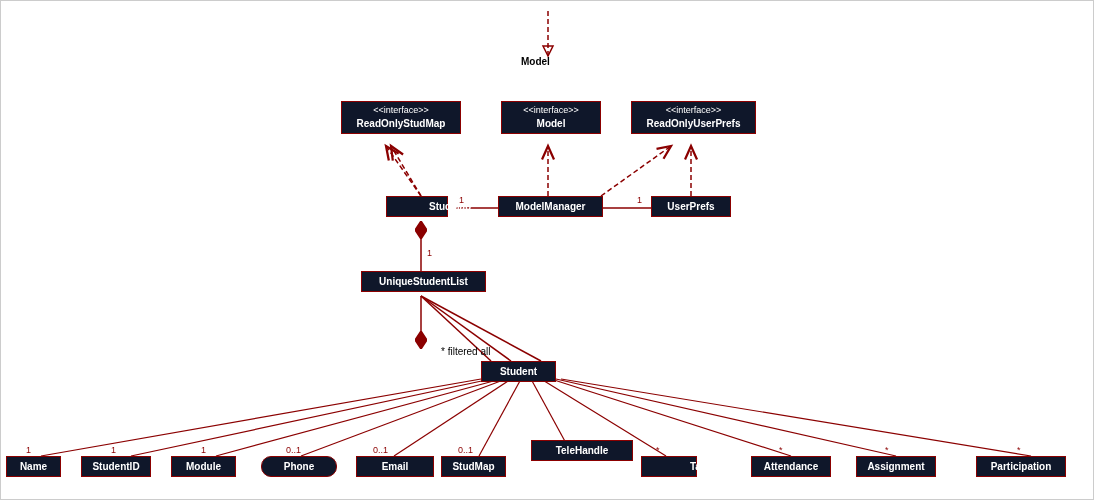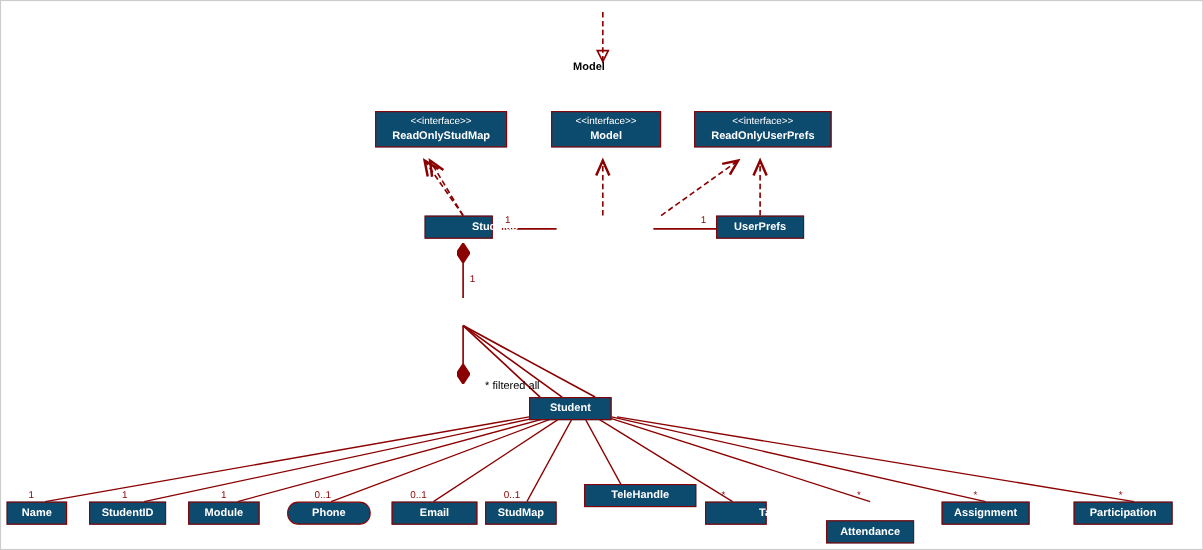--- a/index.html
+++ b/index.html
@@ -19,21 +19,21 @@
       border: 1px solid #ccc;
     }
     svg {
       position: absolute;
       top: 0; left: 0;
       width: 1094px;
       height: 500px;
     }
     .uml-box {
       position: absolute;
-      background: #0c4a6e;
+      background: #0f172a;
       color: #fff;
       border: 1.5px solid #8b0000;
       text-align: center;
       padding: 3px 6px;
       font-size: 10px;
       font-weight: bold;
       white-space: nowrap;
       border-radius: 0;
       line-height: 1.3;
     }
@@ -154,23 +154,25 @@
     Model
   </div>
 
   <div class="uml-box" style="left:630px; top:100px; width:125px;">
     <span class="stereotype">&lt;&lt;interface&gt;&gt;</span>
     ReadOnlyUserPrefs
   </div>
 
   <div class="uml-box" style="left:385px; top:195px; width:62px;padding-left:42px;">StudMap</div>
 
+  <div class="uml-box" style="left:497px; top:195px; width:105px;">ModelManager</div>
 
   <div class="uml-box" style="left:650px; top:195px; width:80px;">UserPrefs</div>
 
+  <div class="uml-box" style="left:360px; top:270px; width:125px;">UniqueStudentList</div>
 
   <div class="uml-label" style="left:440px; top:345px; font-weight:normal; font-size:10px;">* filtered  all</div>
 
   <div class="uml-box" style="left:480px; top:360px; width:75px;">Student</div>
 
   <div class="uml-box" style="left:5px; top:455px; width:55px;">Name</div>
 
   <div class="uml-box" style="left:80px; top:455px; width:70px;">StudentID</div>
 
   <div class="uml-box" style="left:170px; top:455px; width:65px;">Module</div>
@@ -178,19 +180,19 @@
   <div class="uml-box" style="left:260px; top:455px; width:76px;border-radius:10px;">Phone</div>
 
   <div class="uml-box" style="left:355px; top:455px; width:78px;">Email</div>
 
   <div class="uml-box" style="left:440px; top:455px; width:65px;">StudMap</div>
 
   <div class="uml-box" style="left:530px; top:439px; width:102px;">TeleHandle</div>
 
   <div class="uml-box" style="left:640px; top:455px; width:45px;padding-left:48px;">Tag</div>
 
-  <div class="uml-box" style="left:750px; top:455px; width:80px;margin-top:17px;">Attendance</div>
+  <div class="uml-box" style="left:750px; top:455px; width:80px;">Attendance</div>
 
   <div class="uml-box" style="left:855px; top:455px; width:80px;">Assignment</div>
 
   <div class="uml-box" style="left:975px; top:455px; width:90px;">Participation</div>
 
 </div>
 
 </body></html>

